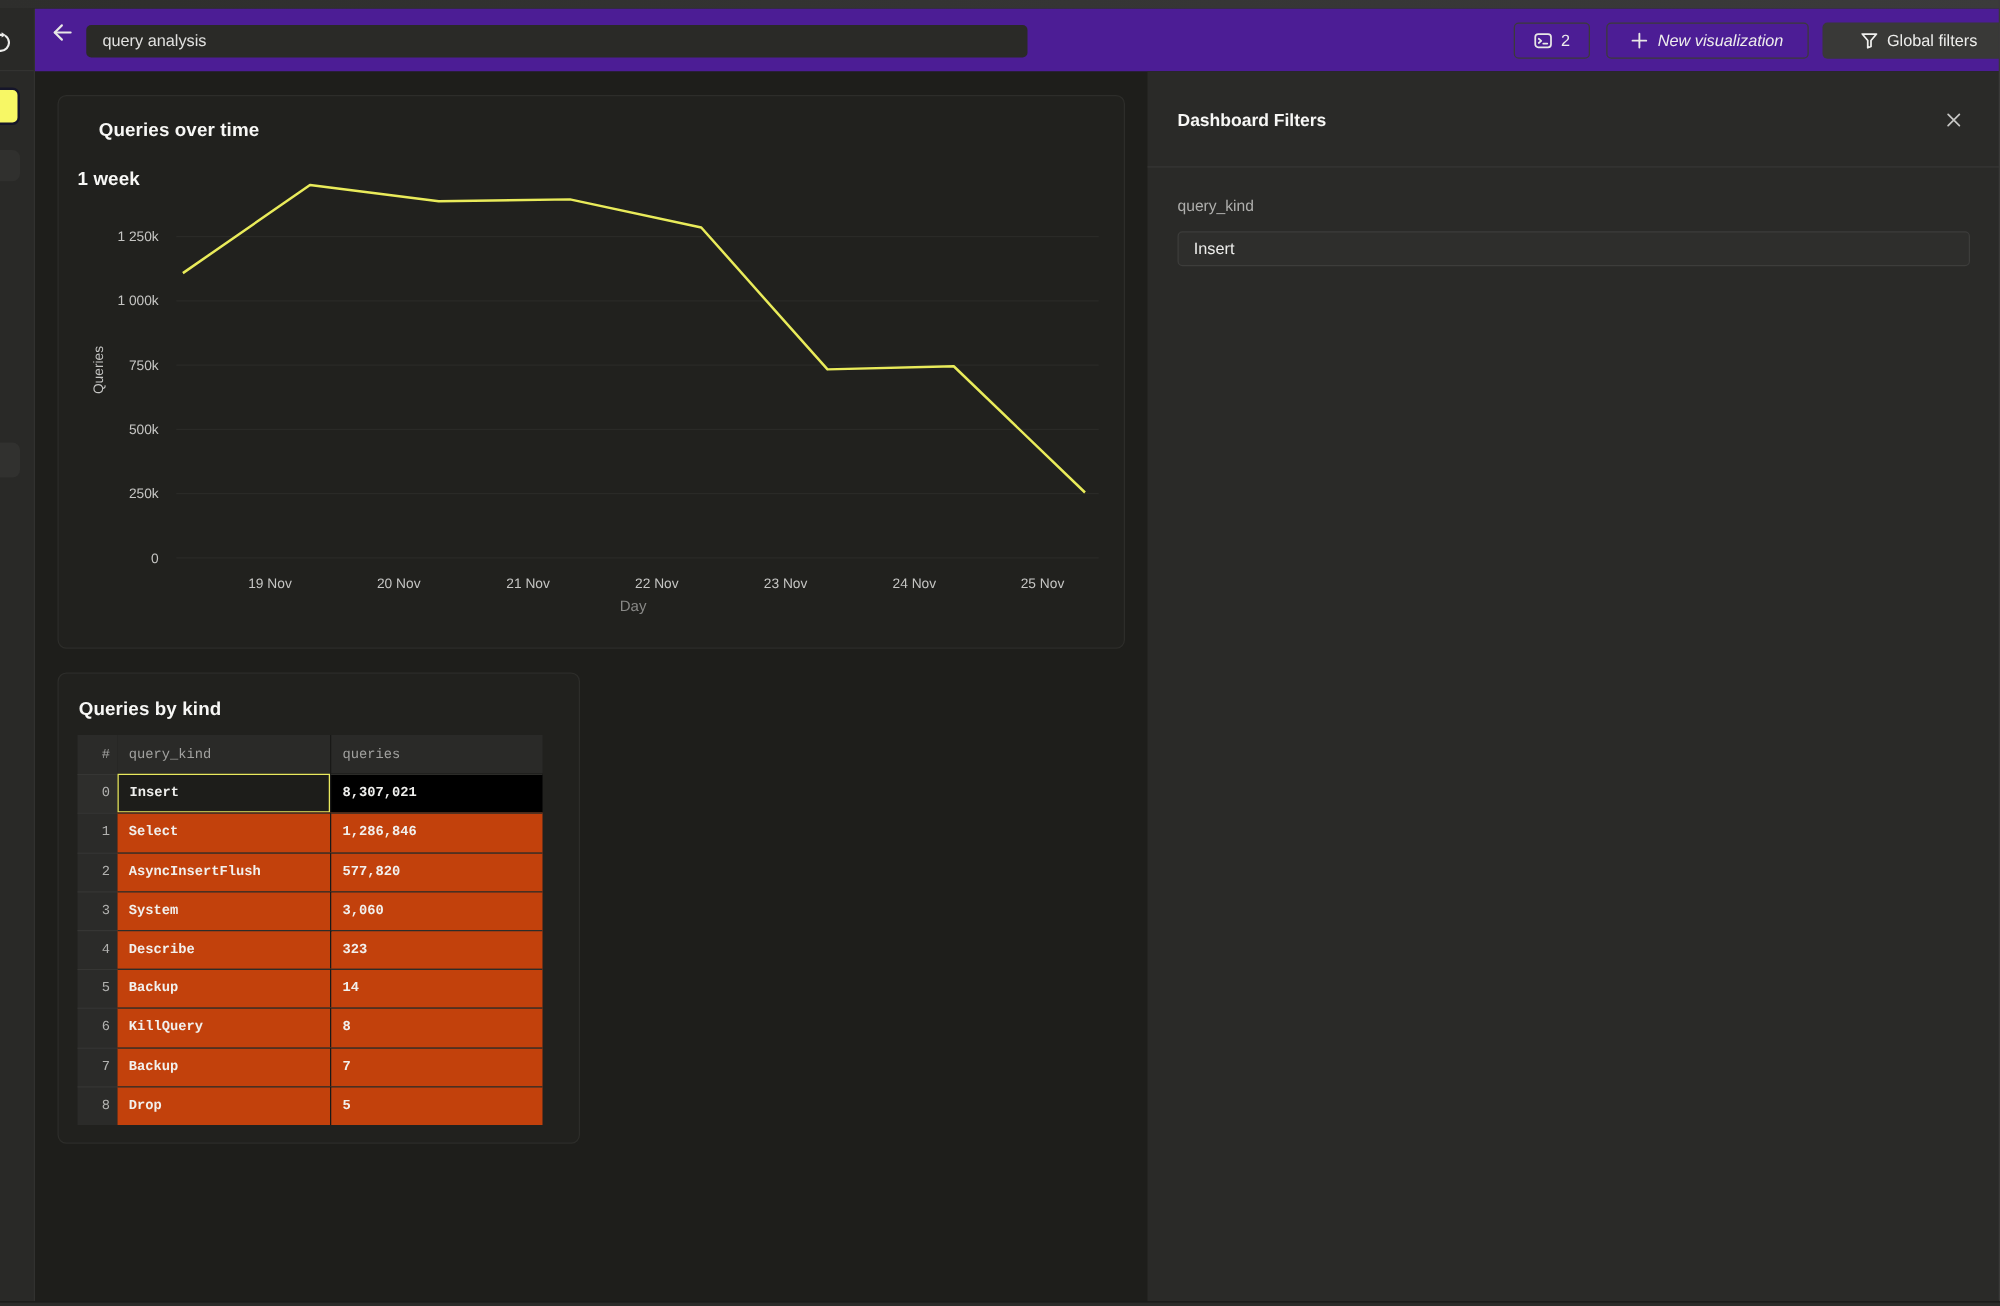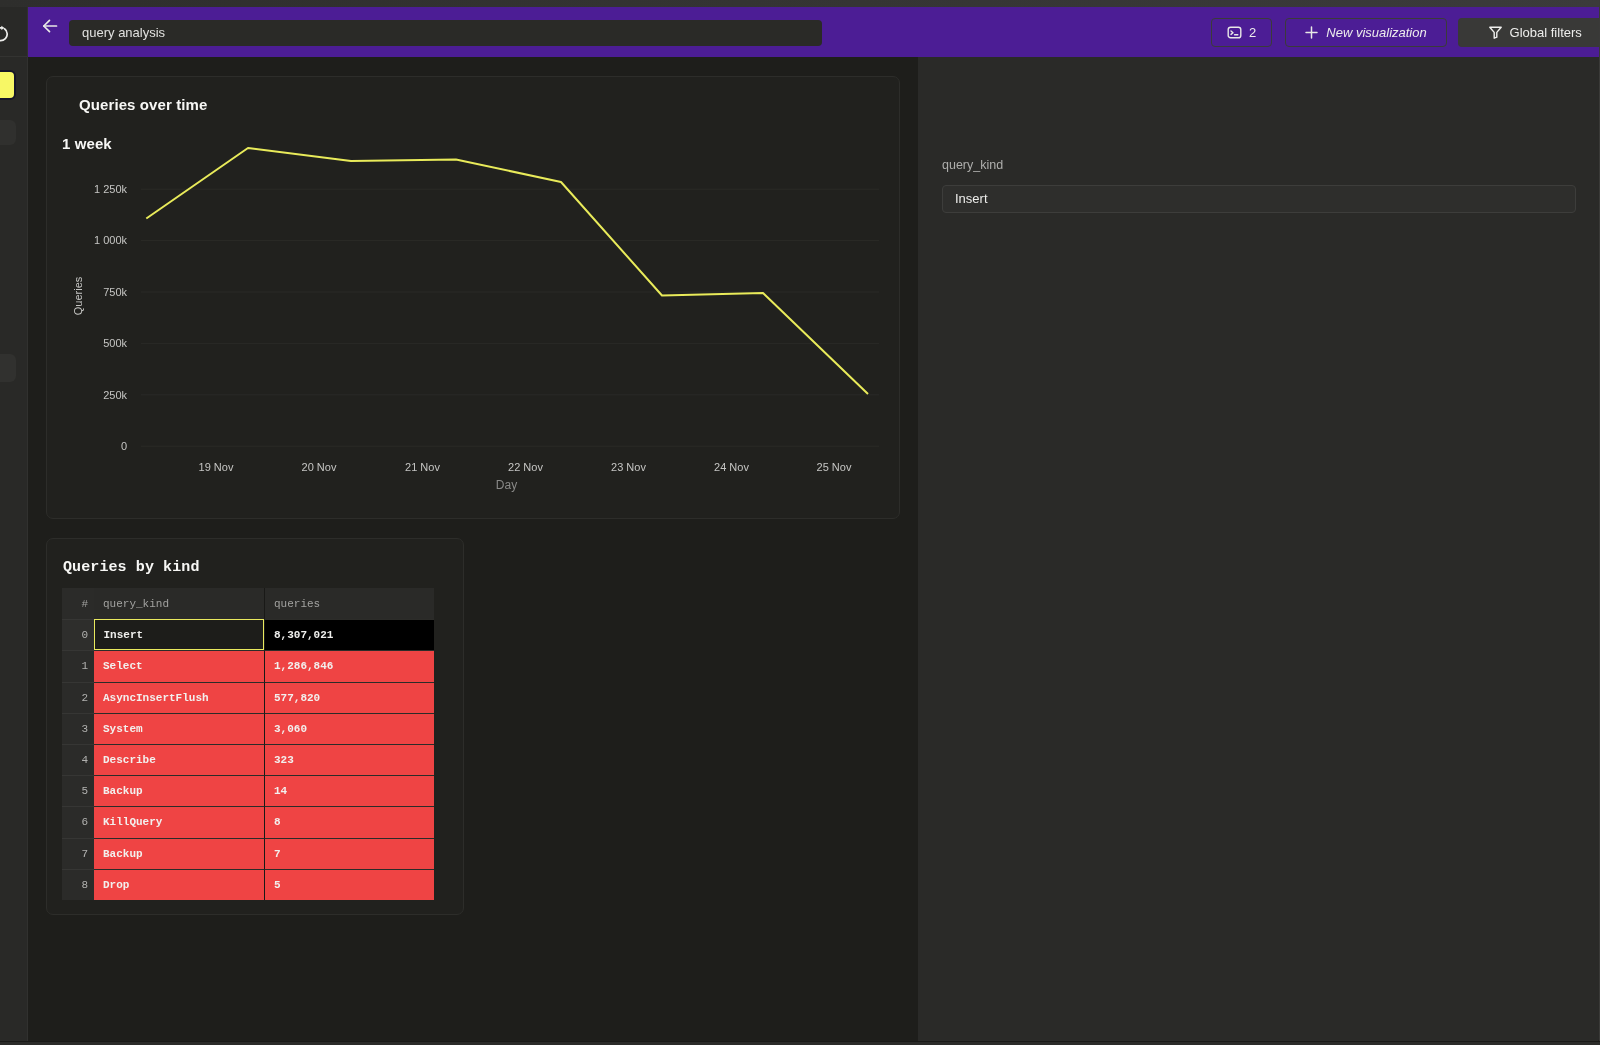--- a/index.html
+++ b/index.html
@@ -31,21 +31,21 @@
   .ptitle { font-size:15px; font-weight:bold; color:rgba(250,250,248,0.99); letter-spacing:.1px; }
 
   
   #qtable { left:15px; top:49px; width:372px; font-family:"Liberation Mono", monospace; font-size:11px; }
   .trow { position:relative; width:372px; height:31.2px; }
   .cell { position:absolute; top:0; height:100%; display:flex; align-items:center; }
   .c0 { left:0; width:32px; background:#2b2b29; justify-content:flex-end; padding-right:6px; color:rgba(179,179,177,0.99); }
   .c1 { left:32px; width:170px; padding-left:9px; }
   .c2 { left:202px; width:170px; padding-left:9px; border-left:1px solid #191917; }
   .thead .c1,.thead .c2 { background:#2a2a28; color:rgba(163,163,161,0.99); }
-  .tdata .c1,.tdata .c2 { background:#ef4444; color:rgba(242,242,240,0.99); font-weight:bold; border-top:1px solid #2c2c29; }
+  .tdata .c1,.tdata .c2 { background:#c2410c; color:rgba(242,242,240,0.99); font-weight:bold; border-top:1px solid #2c2c29; }
   .tdata .c0 { border-top:1px solid #363634; }
   .hl .c0 { background:#2e2e2c; }
   .hl .c2 { background:#000000; }
 
   
   #rightpanel { left:918px; top:57px; width:682px; height:988px; background:#2a2a28; border-bottom-right-radius:9px; }
   #rphead { position:absolute; left:0; top:0; width:682px; height:77px; border-bottom:1px solid #363634; }
   #rphead .t { position:absolute; left:24px; top:31px; font-size:14px; font-weight:600; color:rgba(250,250,248,0.99); }
   #rpclose { position:absolute; right:30px; top:32px; width:14px; height:14px; }
   #rplabel { position:absolute; left:24px; top:101px; font-size:12.5px; color:rgba(176,176,174,0.99); }
@@ -124,21 +124,21 @@
       <text x="684.5" y="393.5">24 Nov</text>
       <text x="787" y="393.5">25 Nov</text>
     </g>
     <text x="459.5" y="412" fill="rgba(139,139,137,0.99)" font-size="12" text-anchor="middle">Day</text>
     <text x="35" y="219" fill="rgba(199,199,197,0.99)" font-size="11" text-anchor="middle" transform="rotate(-90 35 219)">Queries</text>
     <polyline points="99.3,141.5 201,71 304,84 409,82.5 514,105 615,218.5 716,216 821,317" fill="none" stroke="#e9eb5a" stroke-width="2" stroke-linejoin="round"></polyline>
   </svg>
 </div>
 
 <div id="tablepanel" class="abs panel">
-  <div style="position:absolute; left:16px; top:20px;font-family:Liberation Mono, monospace;" class="ptitle">Queries by kind</div>
+  <div style="position:absolute; left:16px; top:20px;" class="ptitle">Queries by kind</div>
   <div id="qtable" class="abs">
     <div class="trow thead">
       <div class="cell c0" style="color:rgba(163,163,161,0.99);">#</div>
       <div class="cell c1" style="background:#2a2a28; color:rgba(163,163,161,0.99);">query_kind</div>
       <div class="cell c2" style="background:#2a2a28; color:rgba(163,163,161,0.99);">queries</div>
     </div>
     <div class="trow tdata hl">
       <div class="cell c0">0</div>
       <div class="cell c1" style="background:#1d1d1a; border:1.5px solid #e9e95e; padding-left:8.5px;">Insert</div>
       <div class="cell c2">8,307,021</div>
@@ -180,18 +180,24 @@
       </div>
     <div class="trow tdata">
         <div class="cell c0">8</div>
         <div class="cell c1">Drop</div>
         <div class="cell c2">5</div>
       </div>
   </div>
 </div>
 
 <div id="rightpanel" class="abs">
+  <div id="rphead">
+    <div class="t">Dashboard Filters</div>
+    <svg id="rpclose" viewBox="0 0 14 14" fill="none" stroke="#c8c8c6" stroke-width="1.4" stroke-linecap="round">
+      <path d="M2.5 2.5 L11.5 11.5 M11.5 2.5 L2.5 11.5"></path>
+    </svg>
+  </div>
   <div id="rplabel">query_kind</div>
   <div id="rpinput">Insert</div>
 </div>
 
 <div class="abs" style="left:1598.5px; top:0; width:1.5px; height:1045px; background:#3a3a38;"></div>
 <div id="bottomstrip" class="abs"></div>
 
 </body></html>

